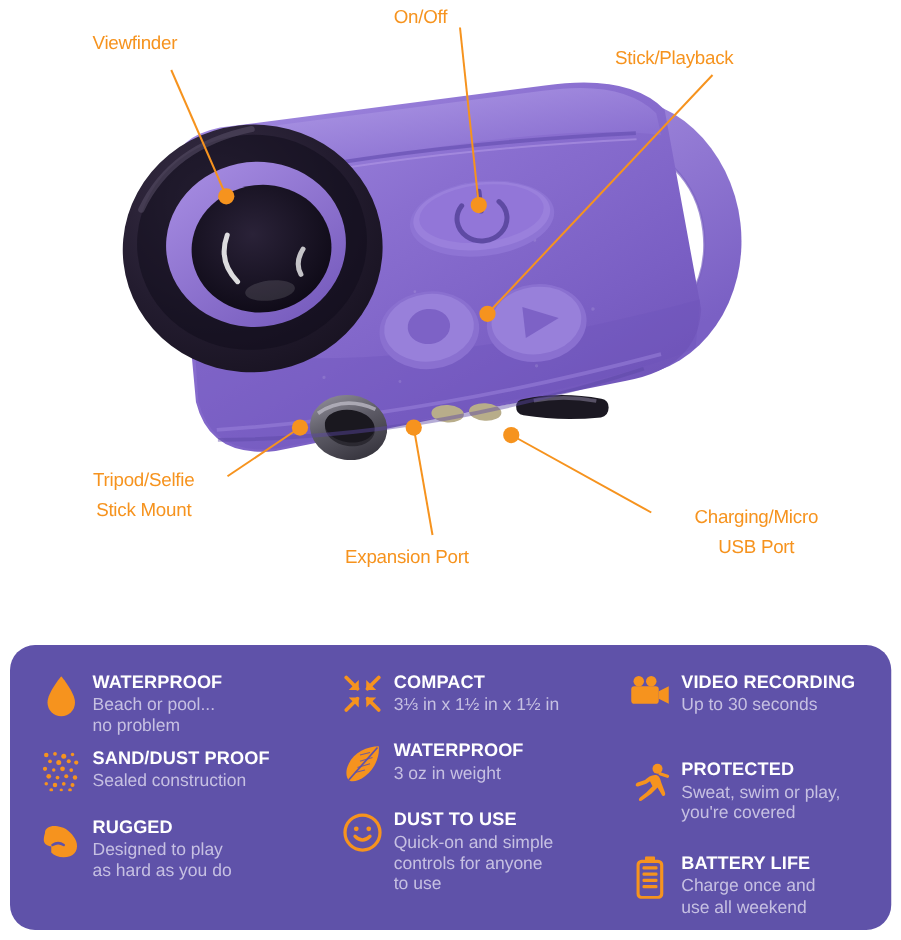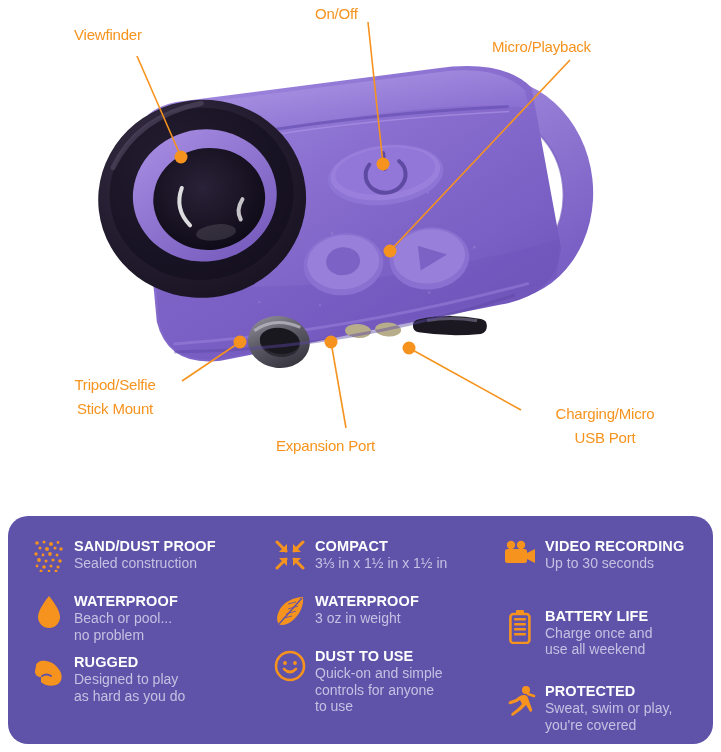--- a/index.html
+++ b/index.html
@@ -243,35 +243,48 @@
       <circle cx="240" cy="342" r="6.5"></circle>
       <circle cx="331" cy="342" r="6.5"></circle>
       <circle cx="409" cy="348" r="6.5"></circle>
     </g>
   </svg>
 
   <div class="callout-label" style="left:74px;top:23px;">Viewfinder</div>
 
   <div class="callout-label" style="left:315px;top:2px;">On/Off</div>
 
-  <div class="callout-label" style="left:492px;top:35px;">Micro/Playback</div>
+  <div class="callout-label" style="left:492px;top:35px;">Stick/Playback</div>
 
   <div class="callout-label center" style="left:40px;top:373px;width:150px;">Tripod/Selfie
 Stick Mount</div>
 
   <div class="callout-label" style="left:276px;top:434px;">Expansion Port</div>
 
   <div class="callout-label center" style="left:520px;top:402px;width:170px;">Charging/Micro
 USB Port</div>
 </div>
 
 <div id="feature-panel">
   <div class="panel-cols">
 
     <div class="panel-col c1">
+
+      <div class="feature">
+        <div class="feat-icon">
+          <svg width="26" height="34" viewBox="0 0 26 34">
+            <path d="M13,1 C13,1 24,14 24,22 A11,11 0 0,1 2,22 C2,14 13,1 13,1 Z" fill="#F6931E"></path>
+          </svg>
+        </div>
+        <div class="feat-text">
+          <div class="feat-title">WATERPROOF</div>
+          <div class="feat-desc" style="white-space:pre-line">Beach or pool...
+no problem</div>
+        </div>
+      </div>
 
       <div class="feature">
         <div class="feat-icon">
           <svg width="30" height="32" viewBox="0 0 30 32" fill="#F6931E">
             <circle cx="3" cy="3" r="1.8"></circle>
               <circle cx="10" cy="2" r="1.5"></circle>
               <circle cx="17" cy="4" r="2"></circle>
               <circle cx="24" cy="2.5" r="1.4"></circle>
             <circle cx="6" cy="8" r="1.5"></circle>
               <circle cx="13" cy="9" r="2"></circle>
@@ -295,33 +308,20 @@
           </svg>
         </div>
         <div class="feat-text">
           <div class="feat-title">SAND/DUST PROOF</div>
           <div class="feat-desc" style="white-space:pre-line">Sealed construction</div>
         </div>
       </div>
 
       <div class="feature">
         <div class="feat-icon">
-          <svg width="26" height="34" viewBox="0 0 26 34">
-            <path d="M13,1 C13,1 24,14 24,22 A11,11 0 0,1 2,22 C2,14 13,1 13,1 Z" fill="#F6931E"></path>
-          </svg>
-        </div>
-        <div class="feat-text">
-          <div class="feat-title">WATERPROOF</div>
-          <div class="feat-desc" style="white-space:pre-line">Beach or pool...
-no problem</div>
-        </div>
-      </div>
-
-      <div class="feature">
-        <div class="feat-icon">
           <svg width="32" height="32" viewBox="0 0 32 32" fill="#F6931E">
             <path d="M3,10 C3,6 8,4 13,5 C20,6 24,10 27,15 C30,20 29,27 23,29
                      C17,31 11,29 8,26 L8,21 C5,21 2,19 2,16 C2,13 3,11 3,10 Z"></path>
             <path d="M9,20 C12,18 15,18 18,20" fill="none" stroke="#5F52A9" stroke-width="2" stroke-linecap="round"></path>
           </svg>
         </div>
         <div class="feat-text">
           <div class="feat-title">RUGGED</div>
           <div class="feat-desc" style="white-space:pre-line">Designed to play
 as hard as you do</div>
@@ -401,50 +401,50 @@
           </svg>
         </div>
         <div class="feat-text">
           <div class="feat-title">VIDEO RECORDING</div>
           <div class="feat-desc" style="white-space:pre-line">Up to 30 seconds</div>
         </div>
       </div>
 
       <div class="feature">
         <div class="feat-icon">
+          <svg width="32" height="32" viewBox="0 0 32 32" fill="#F6931E">
+            <circle cx="22" cy="5" r="4"></circle>
+            <path d="M20,10 C17,10 14,12 12,14 L6,16 C4,17 4,20 7,19 L13,17 L16,15
+                     L18,19 L13,24 L8,28 C6,30 8,32 10,30 L17,25 L22,20 L25,25
+                     C26,28 29,27 28,24 L25,16 C24,12 23,10 20,10 Z"></path>
+            <path d="M24,9 L30,11" stroke="#F6931E" stroke-width="2.6" stroke-linecap="round"></path>
+          </svg>
+        </div>
+        <div class="feat-text">
+          <div class="feat-title">PROTECTED</div>
+          <div class="feat-desc" style="white-space:pre-line">Sweat, swim or play,
+you're covered</div>
+        </div>
+      </div>
+
+      <div class="feature">
+        <div class="feat-icon">
           <svg width="22" height="34" viewBox="0 0 22 34">
             <rect x="7" y="0" width="8" height="4" rx="1" fill="#F6931E"></rect>
             <rect x="1.4" y="4" width="19" height="29" rx="3" fill="none" stroke="#F6931E" stroke-width="2.6"></rect>
             <g fill="#F6931E">
               <rect x="5" y="8" width="12" height="2.6" rx="1"></rect>
               <rect x="5" y="13" width="12" height="2.6" rx="1"></rect>
               <rect x="5" y="18" width="12" height="2.6" rx="1"></rect>
               <rect x="5" y="23" width="12" height="2.6" rx="1"></rect>
             </g>
           </svg>
         </div>
         <div class="feat-text">
           <div class="feat-title">BATTERY LIFE</div>
           <div class="feat-desc" style="white-space:pre-line">Charge once and
 use all weekend</div>
         </div>
       </div>
-
-      <div class="feature">
-        <div class="feat-icon">
-          <svg width="32" height="32" viewBox="0 0 32 32" fill="#F6931E">
-            <circle cx="22" cy="5" r="4"></circle>
-            <path d="M20,10 C17,10 14,12 12,14 L6,16 C4,17 4,20 7,19 L13,17 L16,15
-                     L18,19 L13,24 L8,28 C6,30 8,32 10,30 L17,25 L22,20 L25,25
-                     C26,28 29,27 28,24 L25,16 C24,12 23,10 20,10 Z"></path>
-            <path d="M24,9 L30,11" stroke="#F6931E" stroke-width="2.6" stroke-linecap="round"></path>
-          </svg>
-        </div>
-        <div class="feat-text">
-          <div class="feat-title">PROTECTED</div>
-          <div class="feat-desc" style="white-space:pre-line">Sweat, swim or play,
-you're covered</div>
-        </div>
-      </div>
     </div>
 
   </div>
 </div>
 
 </body></html>

